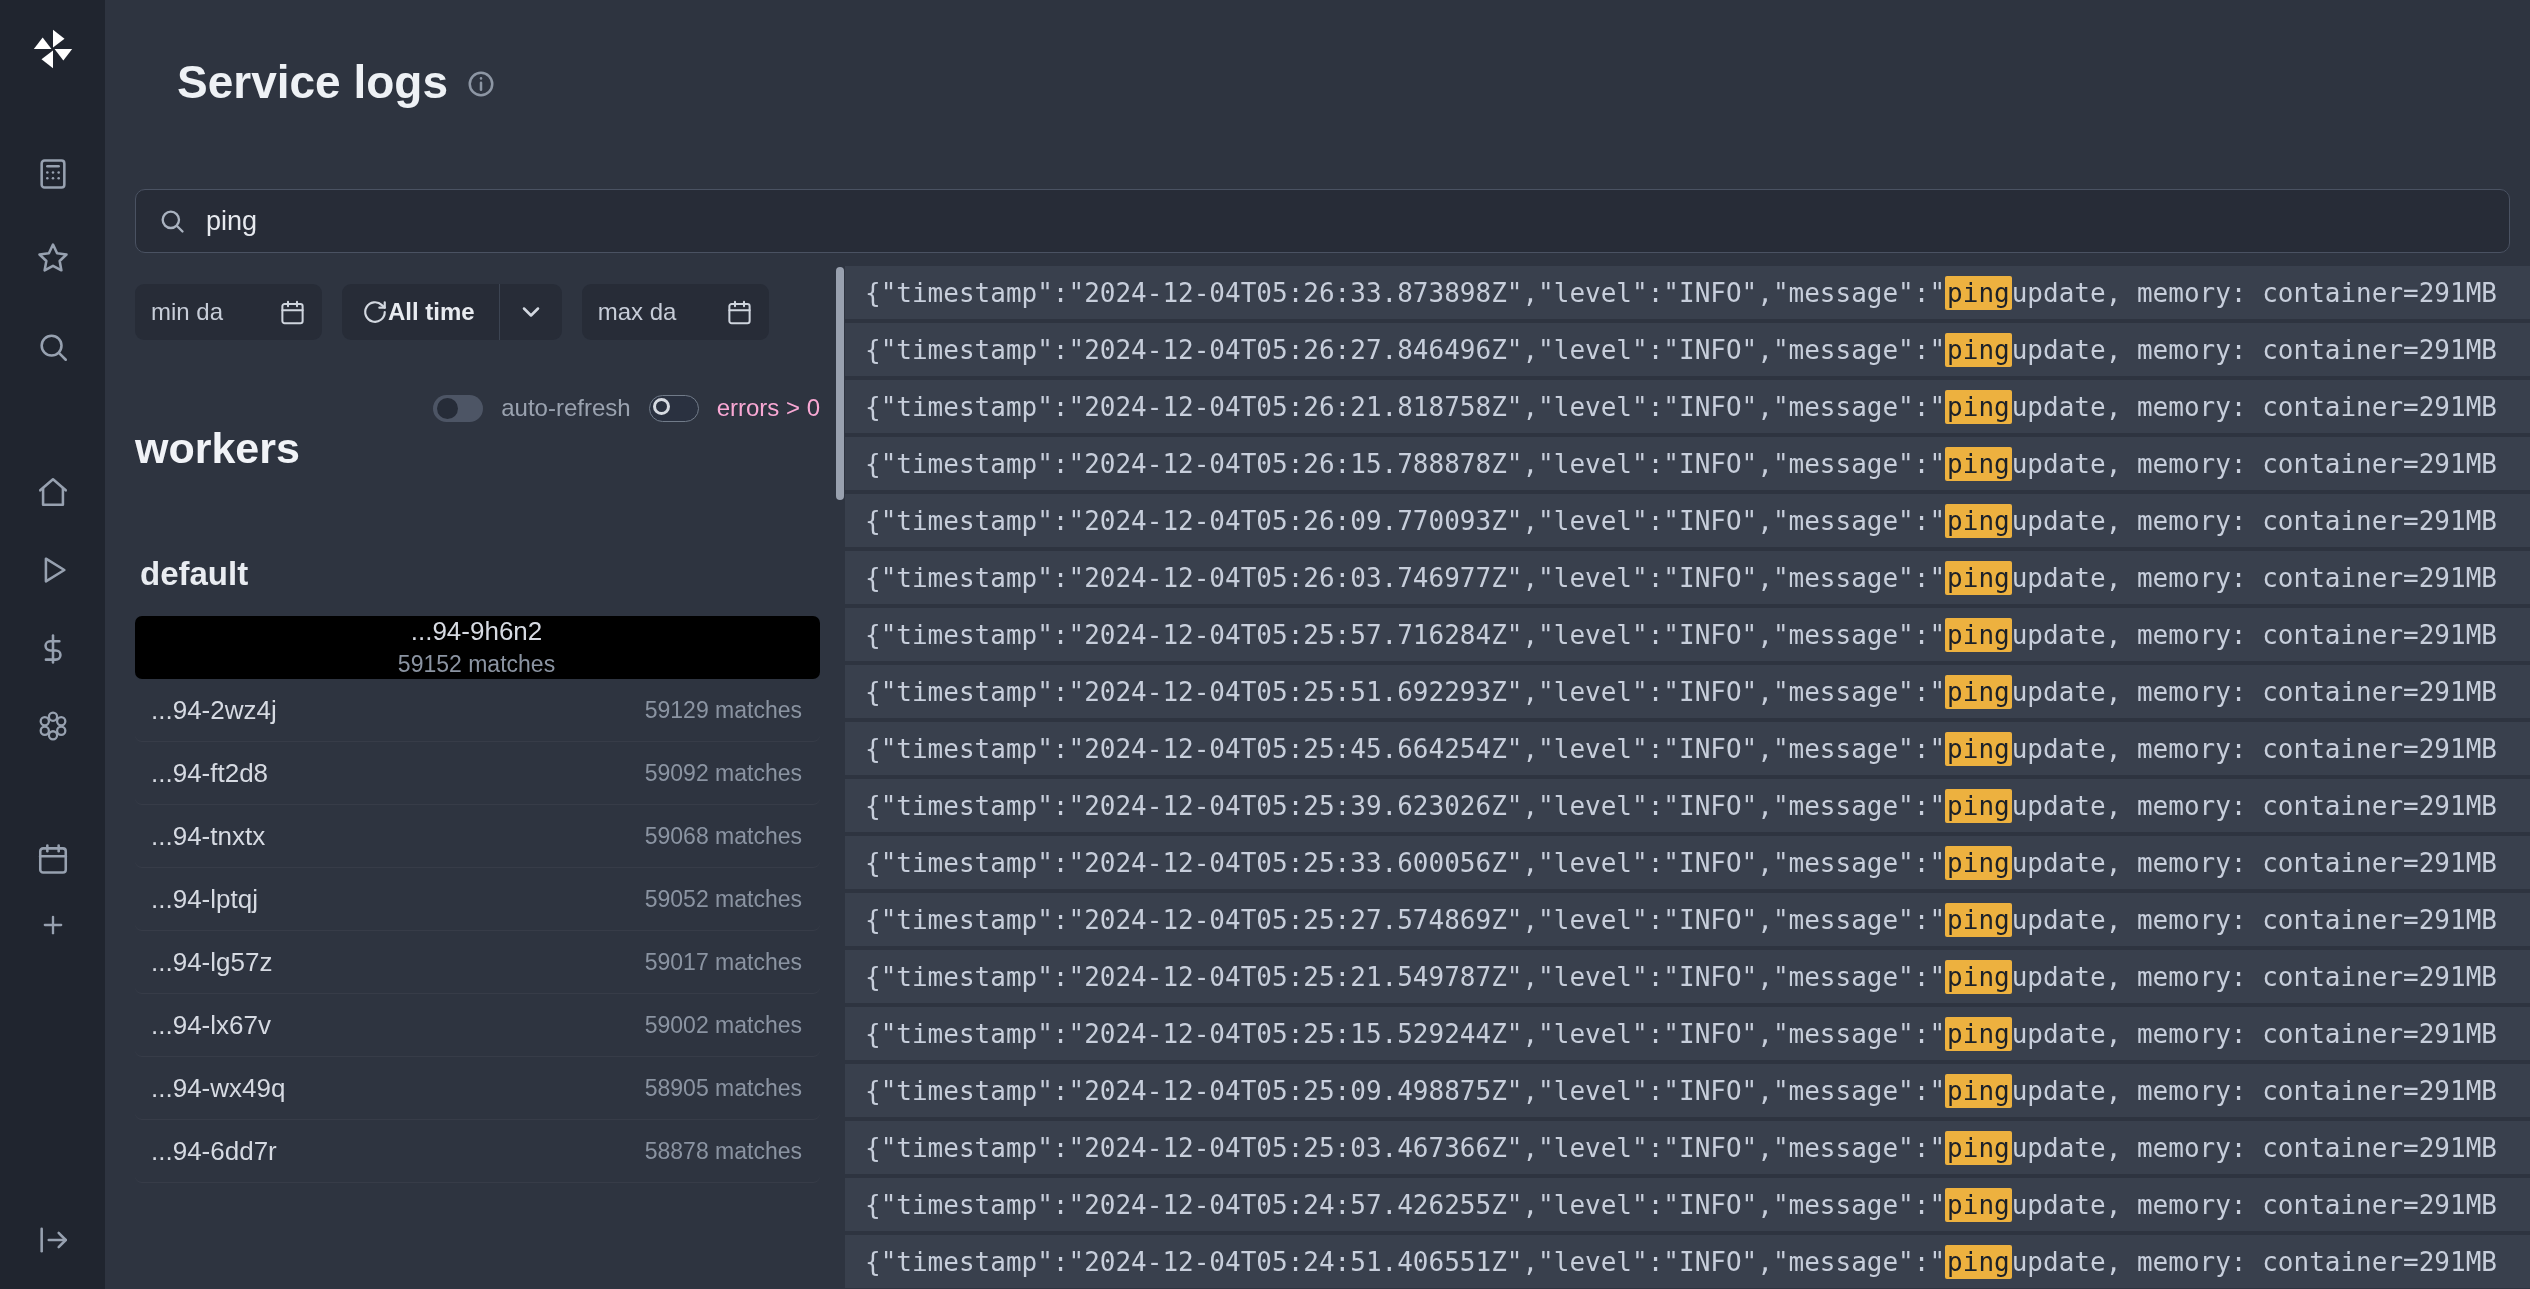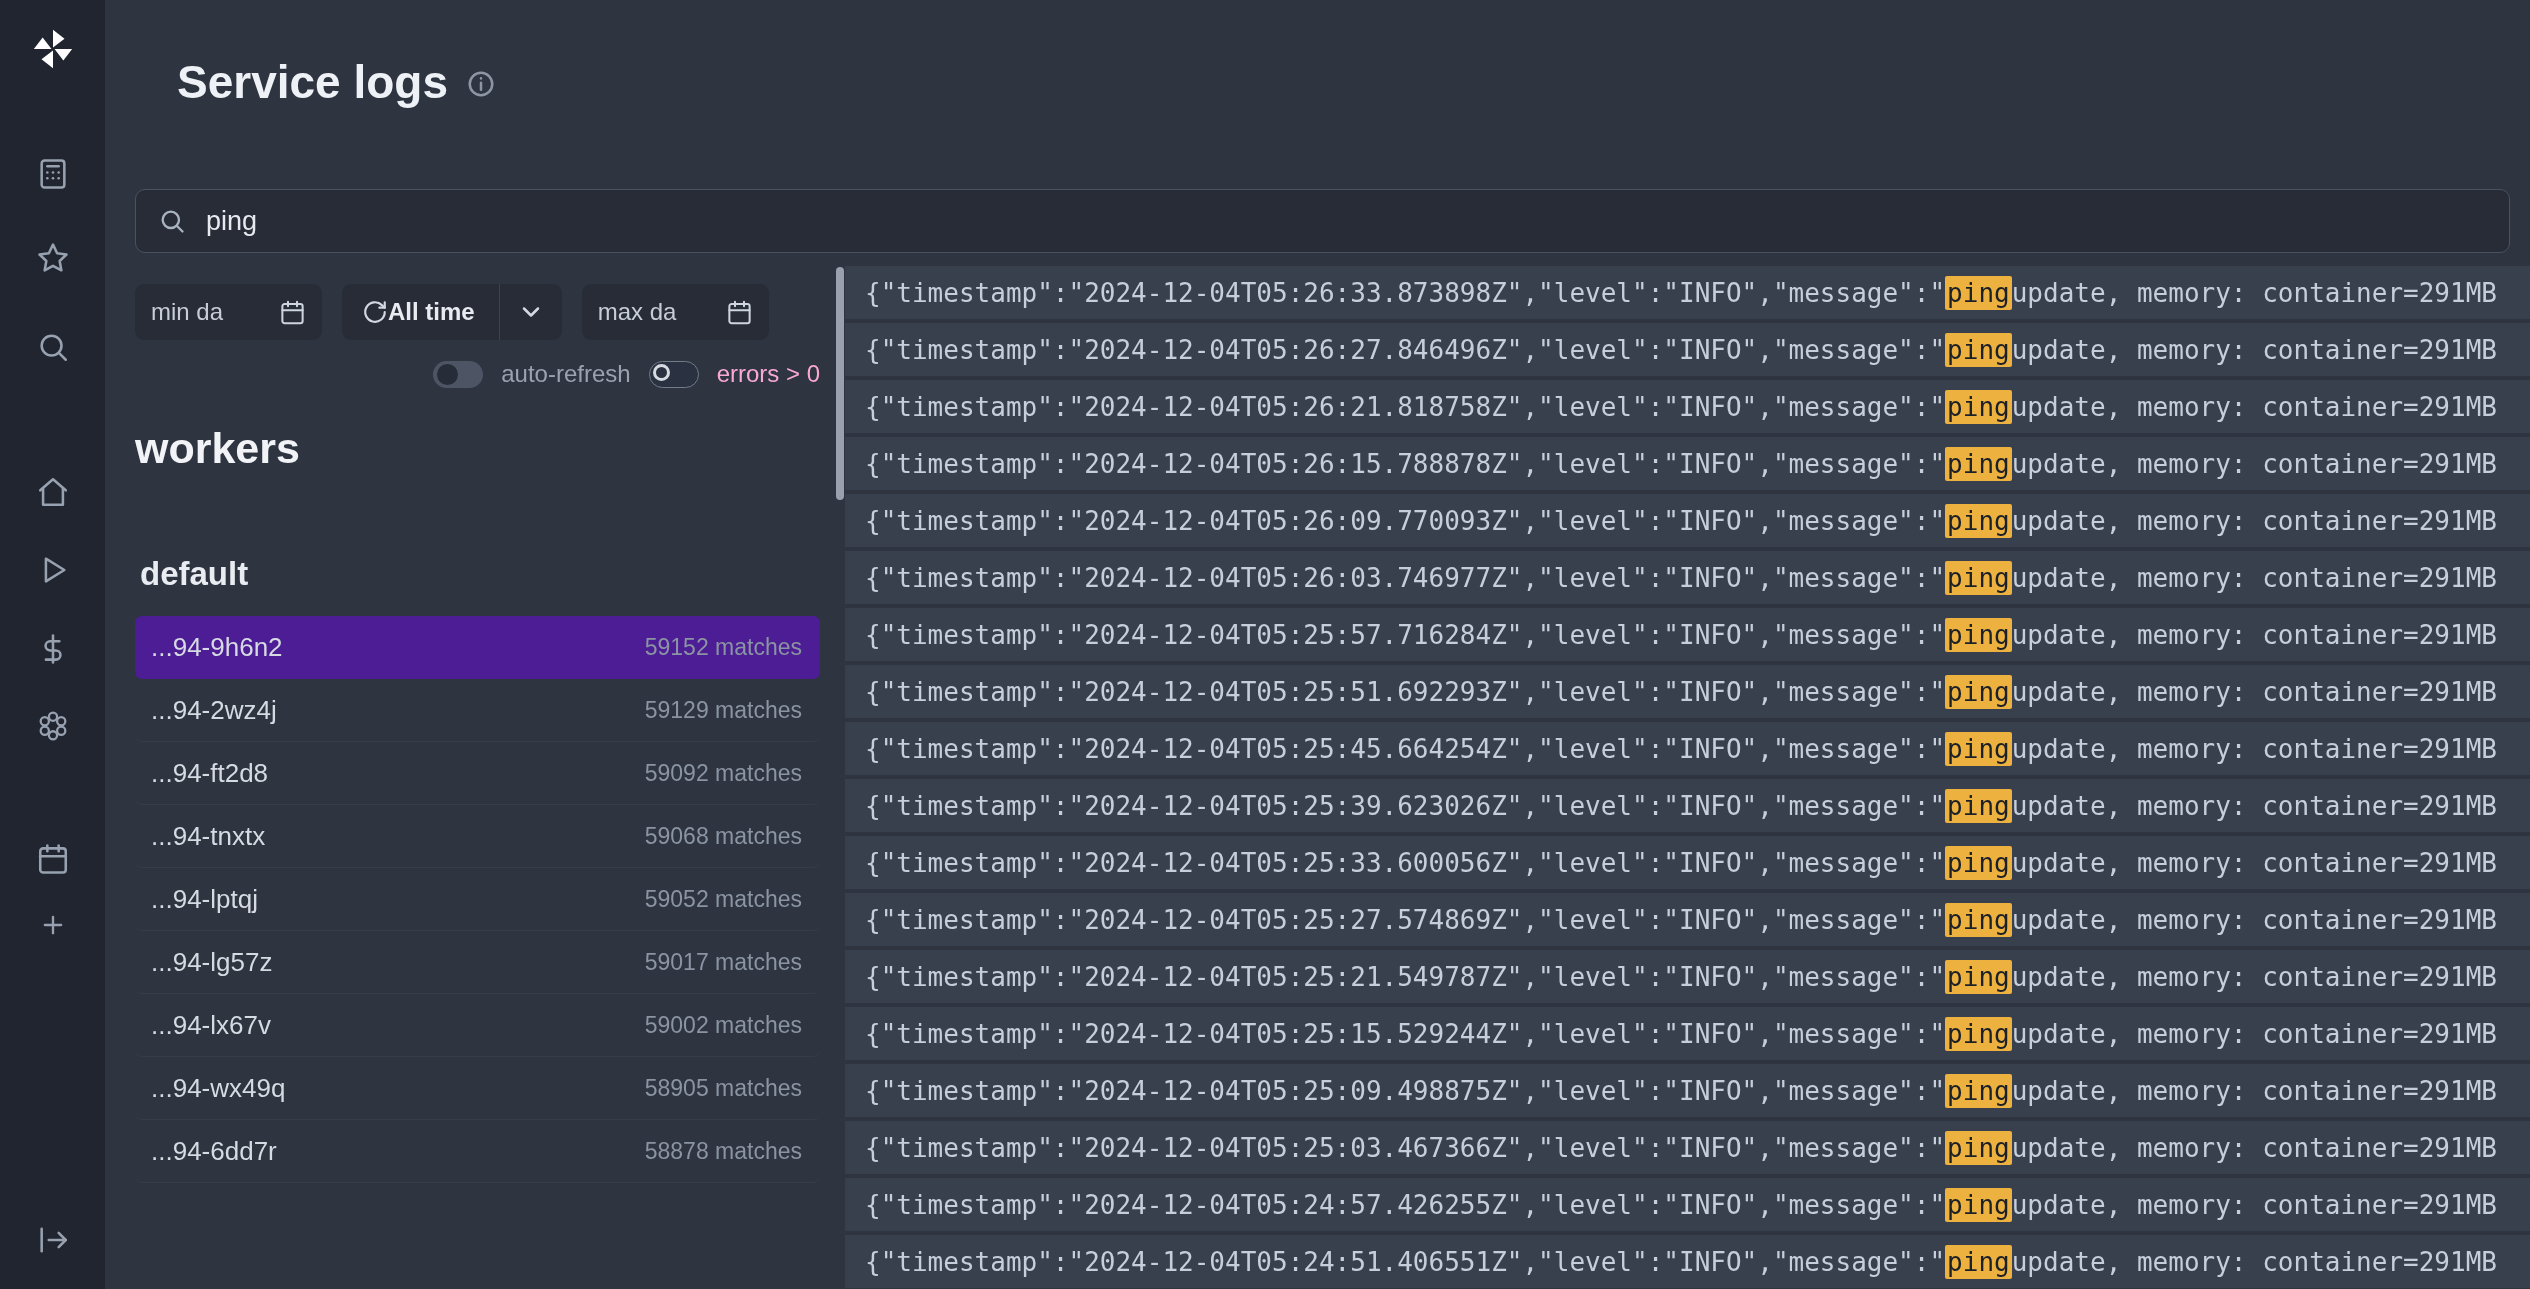--- a/index.html
+++ b/index.html
@@ -53,41 +53,41 @@
   .range { padding: 0; overflow: hidden; }
   .range-main { display: flex; align-items: center; padding: 0 24px 0 20px; height: 56px; cursor: pointer; }
   .range-main svg { width: 26px; height: 26px; color: #d3d8e0; }
   .range-label { font-weight: 700; color: #e8ebf0; }
   .range-div { width: 1px; height: 56px; background: #3c4452; }
   .range-chev { width: 62px; height: 56px; display: flex; align-items: center; justify-content: center; cursor: pointer; }
   .range-chev svg { width: 28px; height: 28px; color: #d3d8e0; }
 
   
   .togglerow {
-    position: absolute; left: 135px; top: 354px; width: 685px; height: 40px;
+    position: absolute; left: 135px; top: 388px; width: 685px; height: 40px;
     display: flex; justify-content: flex-end; align-items: center; gap: 18px;
   }
   .switch { width: 50px; height: 27px; border-radius: 14px; position: relative; cursor: pointer; flex: 0 0 auto; }
   .sw-gray { background: #4d5565; }
   .sw-gray .knob { position: absolute; top: 3px; left: 4px; width: 21px; height: 21px; border-radius: 50%; background: #262c38; }
   .sw-dark { background: #2a3140; border: 1px solid #717b89; }
   .sw-dark .knob { position: absolute; top: 2px; left: 3px; width: 17px; height: 17px; border-radius: 50%; border: 3px solid #d6dae1; background: transparent; }
   .tg-label { font-size: 24px; color: #9aa2af; }
   .tg-label.light { color: #f9a8d4; }
 
   
   .workers-h { position: absolute; left: 135px; top: 424px; font-size: 43px; font-weight: 800; color: #f1f3f7; }
   .group-h   { position: absolute; left: 140px; top: 555px; font-size: 33px; font-weight: 700; color: #e9ecf1; }
   .worker-list { position: absolute; left: 135px; top: 616px; width: 685px; }
   .worker-row {
     height: 63px; display: flex; align-items: center; justify-content: space-between;
     padding: 0 18px 0 16px; border-radius: 7px; cursor: pointer;
     border-bottom: 1px solid rgba(255,255,255,0.045);
   }
-  .worker-row.selected { background: #4c1d95; border-bottom-color: transparent; }
+  .worker-row.selected { background: #000000; border-bottom-color: transparent; flex-direction: column; }
   .worker-name { font-size: 26px; color: #d6dae2; }
   .worker-matches { font-size: 23px; color: #8b94a2; }
 
   
   .log-panel { position: absolute; left: 845px; top: 266px; right: 0; bottom: 0; overflow: hidden; }
   .log-row {
     height: 53px; margin-bottom: 4px; background: #39404d;
     display: flex; align-items: center; padding: 0 6px 0 20px;
     font-family: "DejaVu Sans Mono", monospace; font-size: 26px; color: #c7cedb;
     white-space: nowrap; overflow: hidden;

